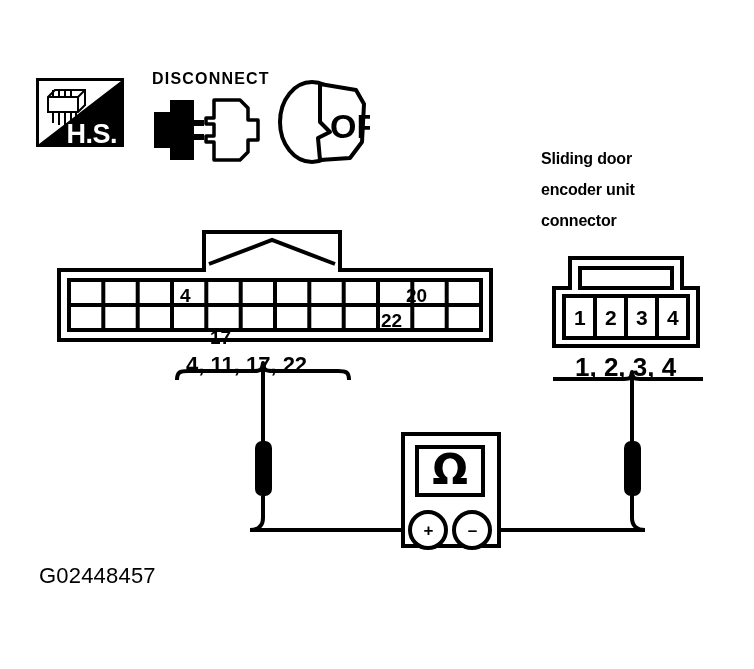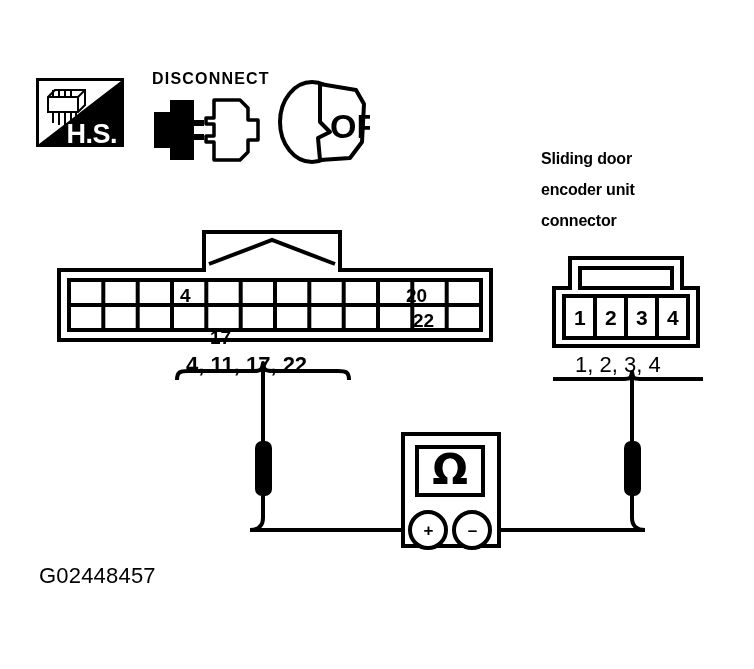--- a/index.html
+++ b/index.html
@@ -155,22 +155,22 @@
     left: 186px;
     top: 352px;
     font-size: 22px;
     font-weight: bold;
     white-space: nowrap;
   }
   #encoder-pins-label {
     position: absolute;
     left: 575px;
     top: 352px;
-    font-size: 22px;
-    font-weight: normal;
+    font-size: 26px;
+    font-weight: bold;
     white-space: nowrap;
   }
 
   
   #circuit-layer {
     position: absolute;
     left: 0; top: 0;
     width: 754px;
     height: 669px;
     pointer-events: none;
@@ -285,21 +285,21 @@
         <line x1="286.7" y1="50" x2="286.7" y2="100" stroke="#000000" stroke-width="4"></line>
         <line x1="321.0" y1="50" x2="321.0" y2="100" stroke="#000000" stroke-width="4"></line>
         <line x1="355.3" y1="50" x2="355.3" y2="100" stroke="#000000" stroke-width="4"></line>
         <line x1="389.7" y1="50" x2="389.7" y2="100" stroke="#000000" stroke-width="4"></line>
       </g>
     </svg>
     
     <span class="pin-num" style="left:123px; top:56px;">4</span>
     <span class="pin-num" style="left:349px; top:56px;">20</span>
     <span class="pin-num" style="left:153px; top:98px;">17</span>
-    <span class="pin-num" style="left:324px; top:81px;padding-left:32px;">22</span>
+    <span class="pin-num" style="left:324px; top:81px;">22</span>
   </div>
 
   <div id="encoder-connector">
     <svg viewBox="0 0 148 92" width="148" height="92">
 
       <path d="M2,32 L2,90 L146,90 L146,32 L130,32 L130,2 L18,2 L18,32 Z" fill="#ffffff" stroke="#000000" stroke-width="4" stroke-linejoin="miter"></path>
 
       <rect x="28" y="12" width="92" height="20" fill="#ffffff" stroke="#000000" stroke-width="4"></rect>
 
       <g>

